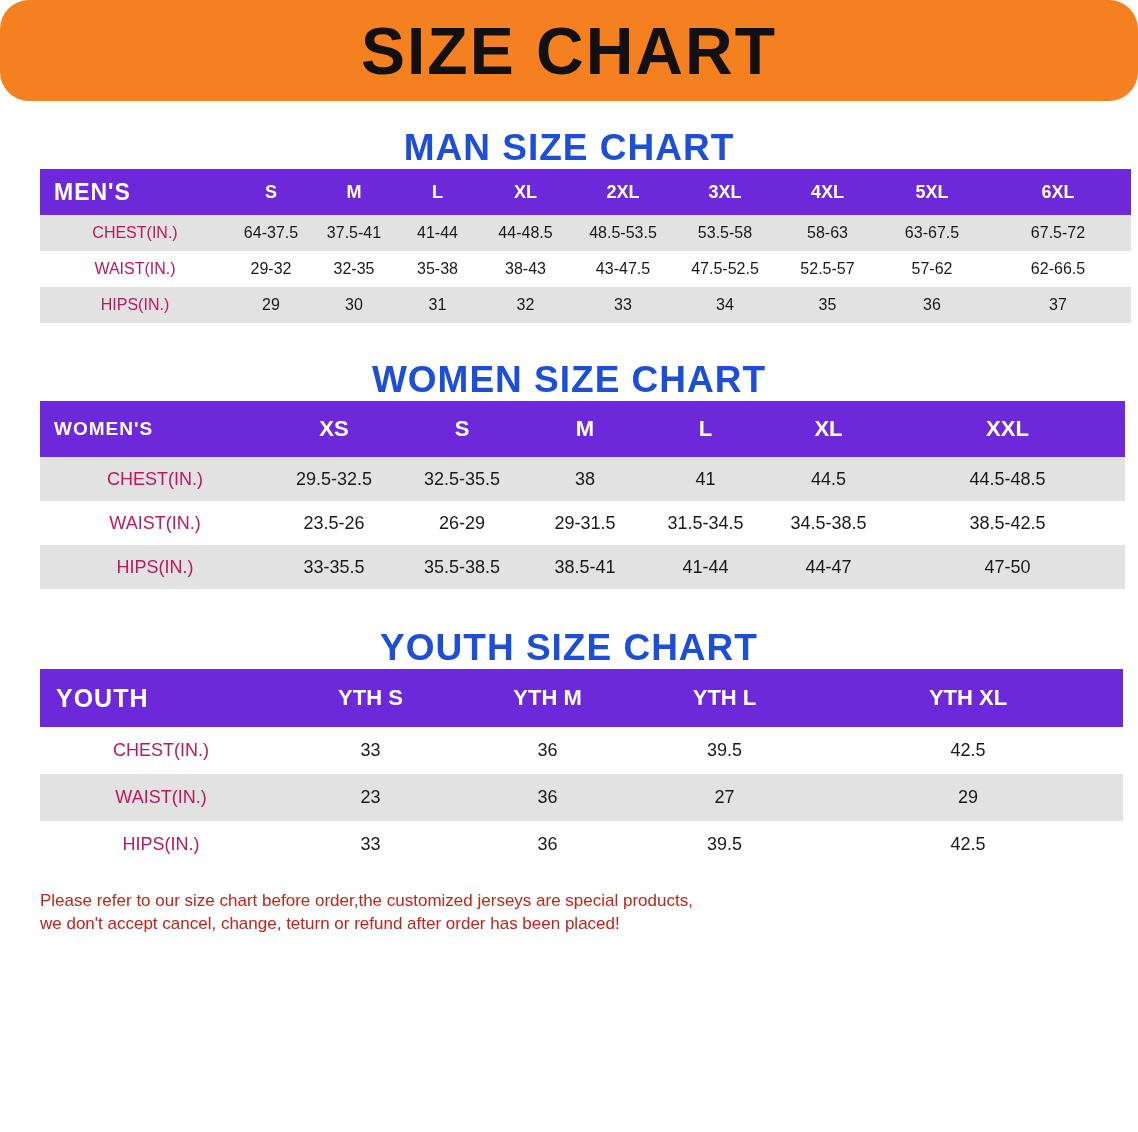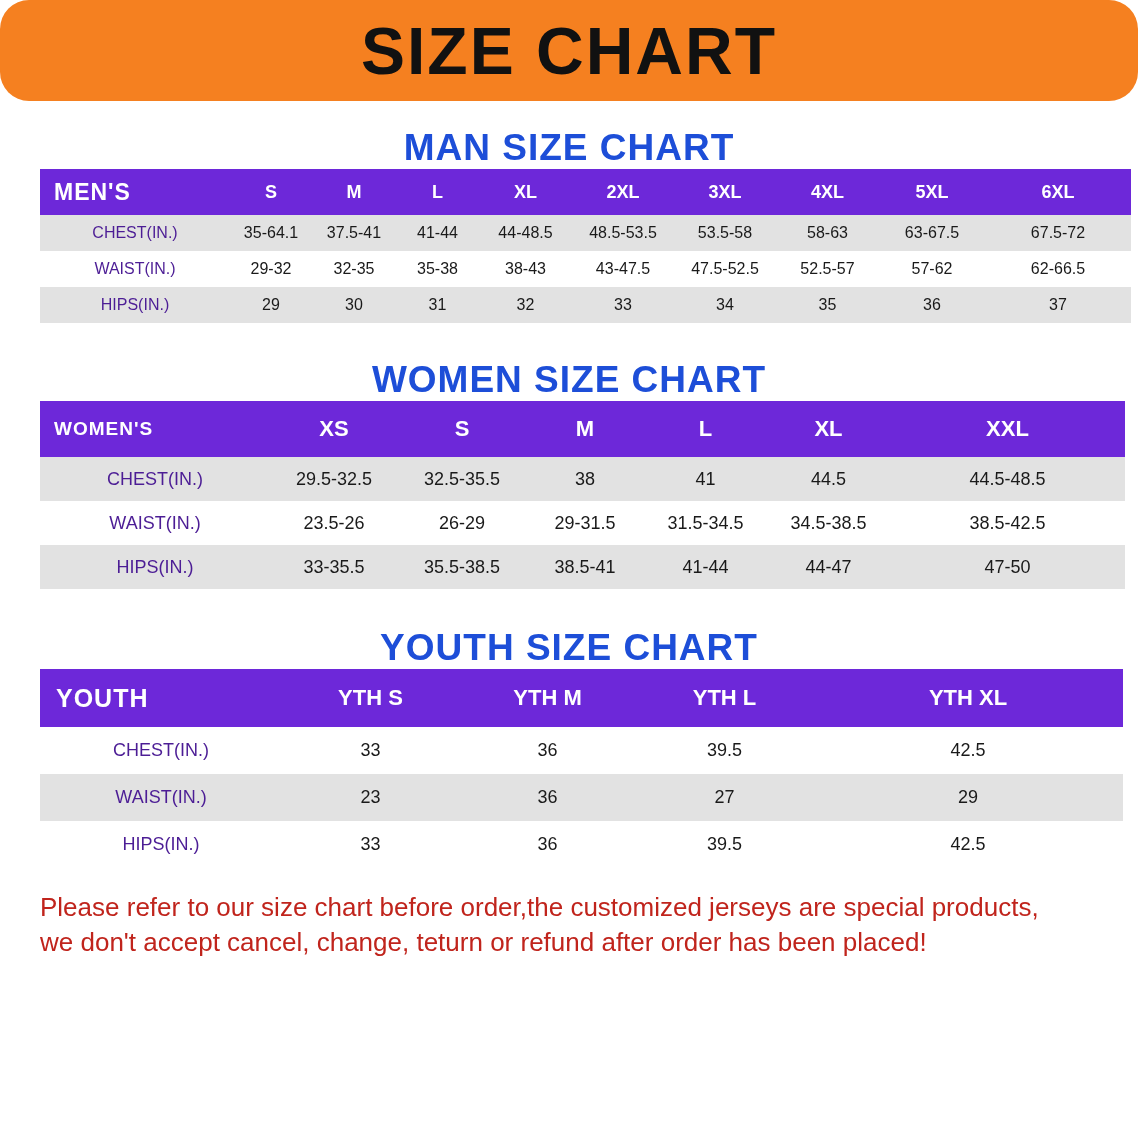--- a/index.html
+++ b/index.html
@@ -78,21 +78,21 @@
     padding-left: 14px;
     letter-spacing: 1px;
   }
   table.size-table tbody td {
     text-align: center;
     color: #1a1a1a;
     font-family: "Liberation Sans", sans-serif;
   }
   table.size-table tbody td.rowlabel {
     text-align: center;
-    color: #4c1d95;
+    color: #be185d;
   }
   tr.shade td { background: #e2e2e2; }
   tr.plain td { background: #ffffff; }
 
   
   #men-table thead th { height: 44px; font-size: 18px; }
   #men-table thead th.corner { font-size: 23px; }
   #men-table tbody td { height: 34px; font-size: 16px; }
   #men-table tbody td.rowlabel { font-size: 16px; }
 
@@ -103,21 +103,21 @@
 
   
   #youth-table thead th { height: 56px; font-size: 22px; }
   #youth-table thead th.corner { font-size: 25px; padding-left: 16px; }
   #youth-table tbody td { height: 45px; font-size: 18px; }
 
   
   .notice {
     margin: 22px 30px 0 40px;
     color: #c0241c;
-    font-size: 26px;
+    font-size: 17px;
     line-height: 1.33;
     font-family: "Liberation Sans", sans-serif;
   }
   .notice div { white-space: nowrap; }
 </style>
 </head>
 <body>
 
 <div class="banner">
   <div class="banner-title">SIZE CHART</div>
@@ -137,21 +137,21 @@
         <th style="width:100px">2XL</th>
         <th style="width:100px">3XL</th>
         <th style="width:101px">4XL</th>
         <th style="width:104px">5XL</th>
         <th style="width:144px">6XL</th>
       </tr>
     </thead>
     <tbody>
       <tr class="shade">
         <td class="rowlabel">CHEST(IN.)</td>
-        <td>35-64.1</td>
+        <td>64-37.5</td>
         <td>37.5-41</td>
         <td>41-44</td>
         <td>44-48.5</td>
         <td>48.5-53.5</td>
         <td>53.5-58</td>
         <td>58-63</td>
         <td>63-67.5</td>
         <td>67.5-72</td>
       </tr>
       <tr class="plain">

